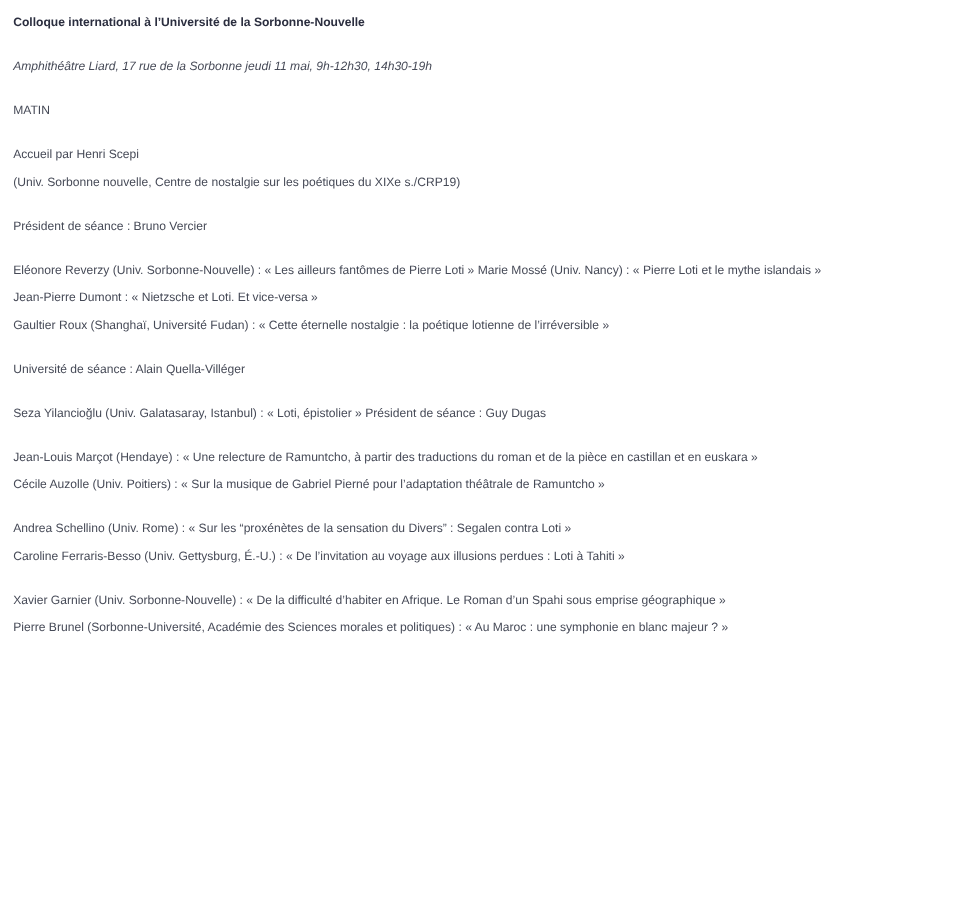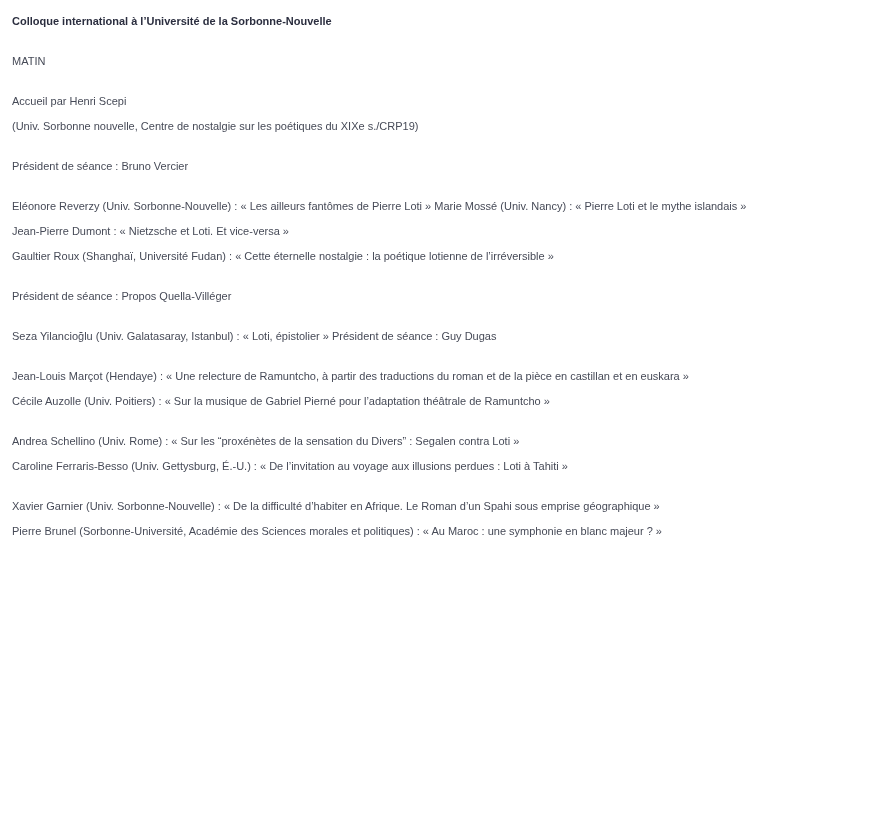--- a/index.html
+++ b/index.html
@@ -32,32 +32,33 @@
     font-style: italic;
   }
 </style>
 </head>
 <body>
 
 <div class="doc">
 
   <p class="title">Colloque international à l’Université de la Sorbonne-Nouvelle</p>
 
+  <p class="venue">Amphithéâtre Liard, 17 rue de la Sorbonne jeudi 11 mai, 9h-12h30, 14h30-19h</p>
 
   <p>MATIN</p>
 
   <p><span>Accueil par Henri Scepi</span><br><span>(Univ. Sorbonne nouvelle, Centre de nostalgie sur les poétiques du XIXe s./CRP19)</span></p>
 
   <p>Président de séance : Bruno Vercier</p>
 
   <p><span>Eléonore Reverzy (Univ. Sorbonne-Nouvelle) : « Les ailleurs fantômes de Pierre Loti » Marie Mossé (Univ. Nancy) : « Pierre Loti et le mythe islandais »</span><br><span>Jean-Pierre Dumont : « Nietzsche et Loti. Et vice-versa »</span><br><span>Gaultier Roux (Shanghaï, Université Fudan) : « Cette éternelle nostalgie : la poétique lotienne de l’irréversible »</span></p>
 
 
 
-  <p>Président de séance : Propos Quella-Villéger</p>
+  <p>Université de séance : Alain Quella-Villéger</p>
 
   <p>Seza Yilancioğlu (Univ. Galatasaray, Istanbul) : « Loti, épistolier » Président de séance : Guy Dugas</p>
 
   <p><span>Jean-Louis Marçot (Hendaye) : « Une relecture de Ramuntcho, à partir des traductions du roman et de la pièce en castillan et en euskara »</span><br><span>Cécile Auzolle (Univ. Poitiers) : « Sur la musique de Gabriel Pierné pour l’adaptation théâtrale de Ramuntcho »</span></p>
 
   <p><span>Andrea Schellino (Univ. Rome) : « Sur les “proxénètes de la sensation du Divers” : Segalen contra Loti »</span><br><span>Caroline Ferraris-Besso (Univ. Gettysburg, É.-U.) : « De l’invitation au voyage aux illusions perdues : Loti à Tahiti »</span></p>
 
   <p><span>Xavier Garnier (Univ. Sorbonne-Nouvelle) : « De la difficulté d’habiter en Afrique. Le Roman d’un Spahi sous emprise géographique »</span><br><span>Pierre Brunel (Sorbonne-Université, Académie des Sciences morales et politiques) : « Au Maroc : une symphonie en blanc majeur ? »</span></p>
 
 </div>

